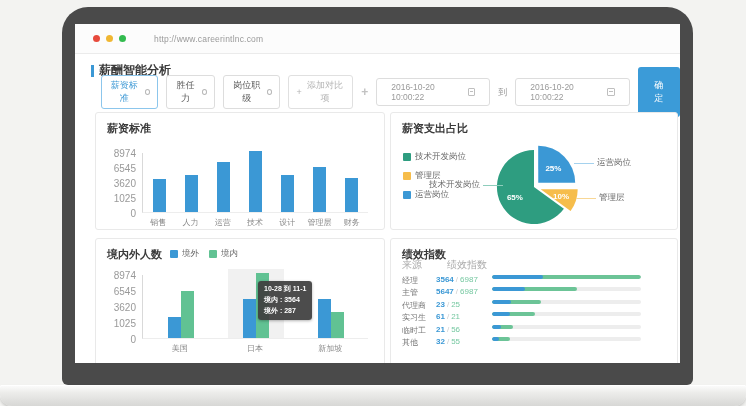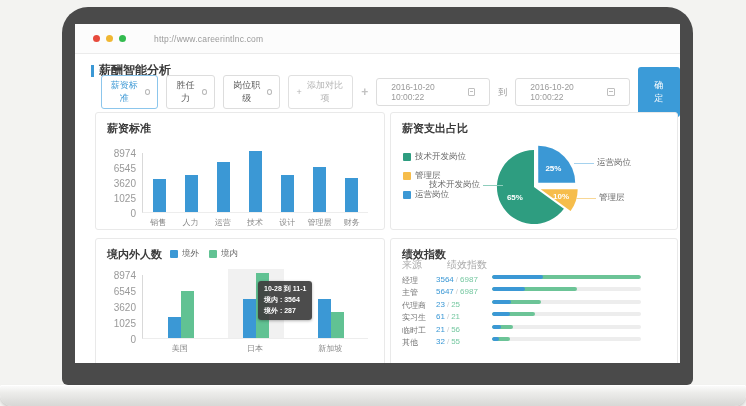--- a/index.html
+++ b/index.html
@@ -84,21 +84,21 @@
   .tt-title{font-weight:bold}
   .tt-line{font-weight:bold}
 
   
   .th{position:absolute;top:19px;font-size:10px;color:#ababab}
   .th1{left:11px}.th2{left:56px}
   .t-rows{position:absolute;left:11px;right:36px;top:36px}
   .trow{display:flex;align-items:flex-start;height:12.4px}
   .tlabel{width:34px;font-size:8px;color:#777;white-space:nowrap}
   .tvals{width:56px;font-size:8px;white-space:nowrap}
-  .v1{color:#3b98d5;font-weight:normal}
+  .v1{color:#3b98d5;font-weight:bold}
   .sep{color:#ccc;margin:0 2px;font-style:normal}
   .v2{color:#76c8a1;font-weight:normal}
   .tbar{flex:1;height:4px;background:#ededed;border-radius:2px;position:relative;overflow:hidden}
   .seg{position:absolute;left:0;top:0;bottom:0;border-radius:2px}
   .seg.g{background:#6cc497}
   .seg.b{background:#3b98d5}
 </style>
 </head>
 <body>
 

